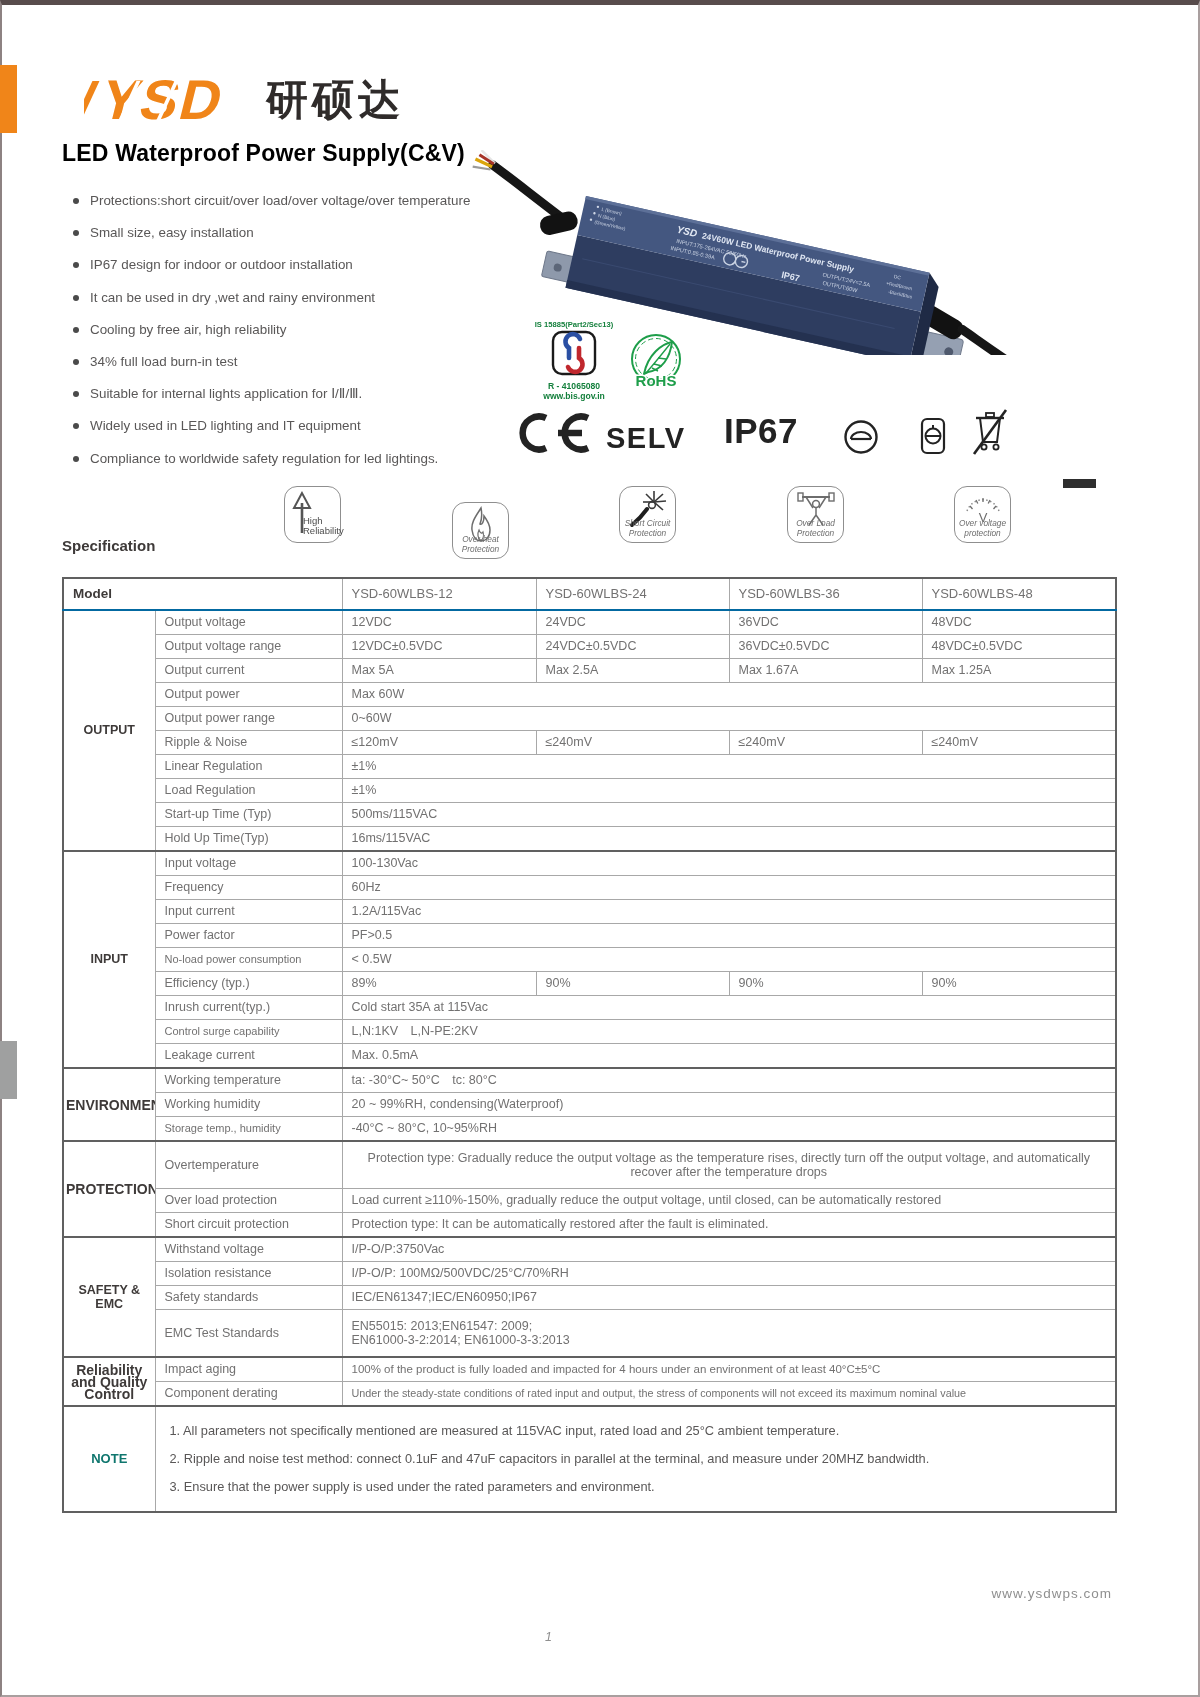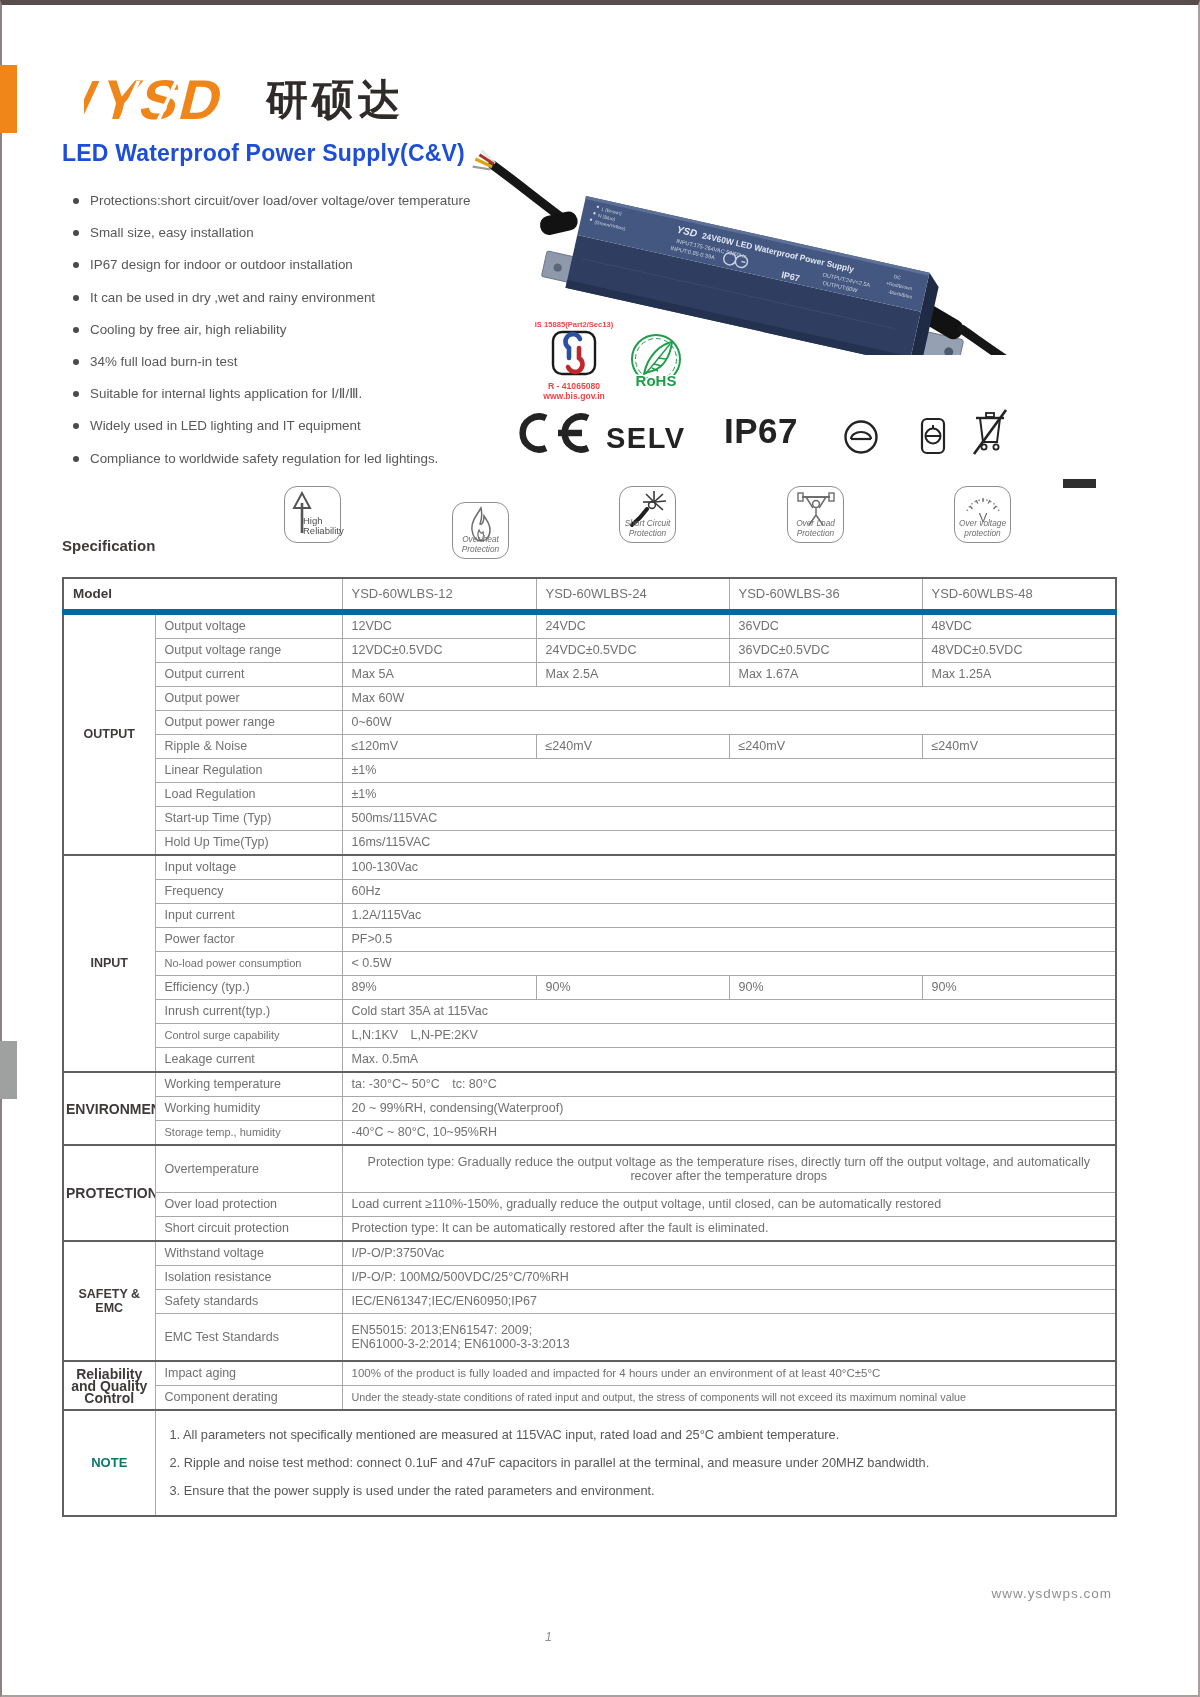--- a/index.html
+++ b/index.html
@@ -7,32 +7,32 @@
         font-family:"Liberation Sans","DejaVu Sans",sans-serif;color:#595757;}
   .frame{position:absolute;inset:0;border-left:2px solid #8d8282;border-right:2px solid #a99f9f;
          border-bottom:2px solid #a99f9f;border-top:5px solid #584c4c;pointer-events:none;box-sizing:border-box;}
   .orange-tab{position:absolute;left:0;top:65px;width:17px;height:68px;background:#F08519;}
   .gray-tab{position:absolute;left:0;top:1041px;width:17px;height:58px;background:#9fa0a0;}
   .corner-mark{position:absolute;left:1063px;top:479px;width:33px;height:9px;background:#2e2e2e;}
 
   
   .logo{position:absolute;left:84px;top:68px;height:64px;display:flex;align-items:center;gap:14px;}
   .logo-cn{font-size:42px;font-weight:bold;color:#2f2b2a;letter-spacing:4px;line-height:1;}
-  .page-title{position:absolute;left:62px;top:140px;font-size:23px;font-weight:600;color:#1d4ed8;letter-spacing:0.2px;}
+  .page-title{position:absolute;left:62px;top:140px;font-size:23px;font-weight:600;color:#000000;letter-spacing:0.2px;}
 
   
   .features{position:absolute;left:63px;top:186px;width:430px;list-style:none;margin:8px;padding:0;}
   .features li{position:relative;padding-left:19px;margin-bottom:18.2px;font-size:13.4px;line-height:14px;color:#595757;}
   .features li::before{content:"";position:absolute;left:2px;top:4px;width:6px;height:6px;border-radius:50%;background:#4a4a4a;}
 
   
   .product{position:absolute;left:468px;top:150px;width:575px;height:205px;}
 
   
-  .bis{position:absolute;left:524px;top:320px;width:100px;text-align:center;color:#ef4444;}
+  .bis{position:absolute;left:524px;top:320px;width:100px;text-align:center;color:#15803d;}
   .bis .t1{font-size:7.6px;font-weight:bold;letter-spacing:0;}
   .bis .t2,.bis .t3{font-size:8.6px;font-weight:bold;line-height:10px;}
   .rohs{position:absolute;left:620px;top:330px;width:72px;text-align:center;}
   .certrow-text{position:absolute;color:#232323;line-height:1;}
   .selv{left:606px;top:424px;font-size:29px;font-weight:700;letter-spacing:1.5px;}
   .ip67{left:724px;top:413px;font-size:35px;font-weight:800;letter-spacing:0.5px;}
   .sym{position:absolute;}
 
   
   .badge{position:absolute;top:486px;width:57px;height:57px;border:1.6px solid #8f8f8f;border-radius:13px;background:#fff;box-sizing:border-box;}
@@ -41,21 +41,21 @@
   .badge .bl span{display:block;}
   .badge.b0 svg{left:4px;transform:none;}
   .badge.b0 .bl{left:18px;right:2px;bottom:7px;text-align:left;font-style:normal;font-size:9.5px;color:#4c4c4c;}
 
   
   .spec-heading{position:absolute;left:62px;top:537px;font-size:15px;font-weight:bold;color:#3E3A39;}
   .spec-table{position:absolute;left:62px;top:577px;width:1053px;border-collapse:collapse;table-layout:fixed;
               font-size:12.5px;color:#727171;border:2px solid #606060;}
   .spec-table td{border:1px solid #a8a8a8;padding:3px 9px;height:17px;line-height:14.5px;vertical-align:middle;overflow:hidden;}
   tr.sec > td{border-top:2px solid #606060;}
-  tr.model-row td{border-bottom:6px solid #0369a1;height:24px;}
+  tr.model-row td{border-bottom:2px solid #0369a1;height:24px;}
   td.mlabel{font-weight:bold;color:#3E3A39;font-size:13.5px;}
   td.mval{color:#727171;font-size:13px;}
   td.group{text-align:center;font-weight:bold;color:#3E3A39;font-size:12.5px;padding:2px;}
   td.group.smg{font-size:14px;line-height:12px;}
   td.plabel{color:#727171;}
   td.sm{font-size:11px;}
   td.c{text-align:center;}
   td.pre{white-space:pre-line;}
   td.sm115{font-size:11.5px;}
   td.sm108{font-size:10.8px;}

